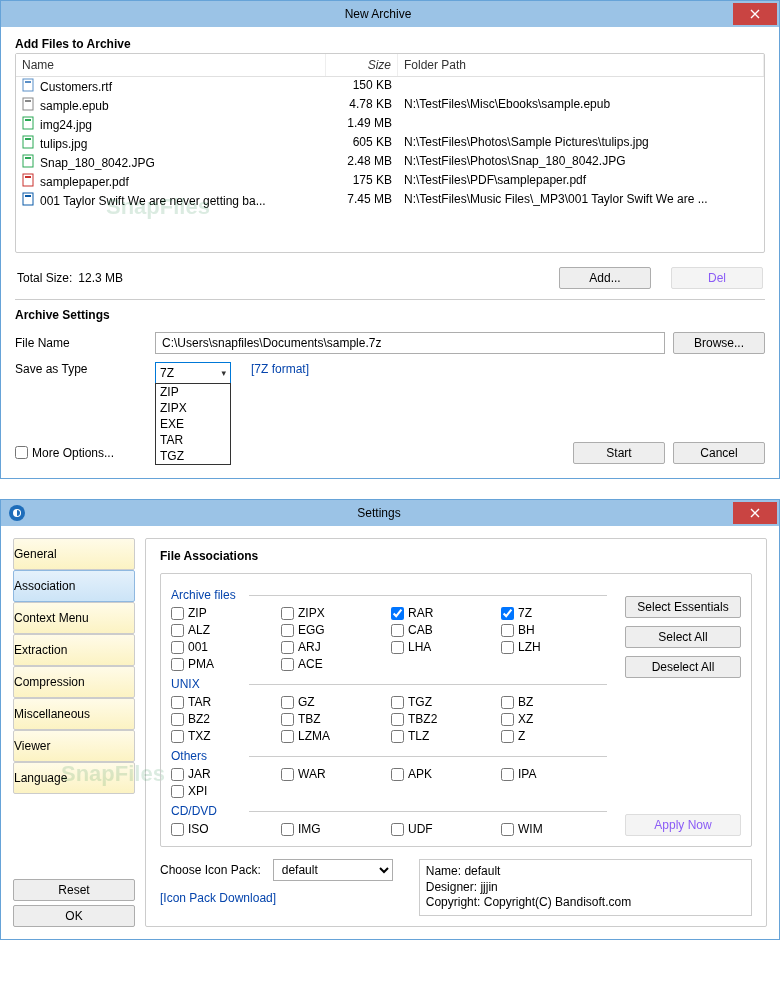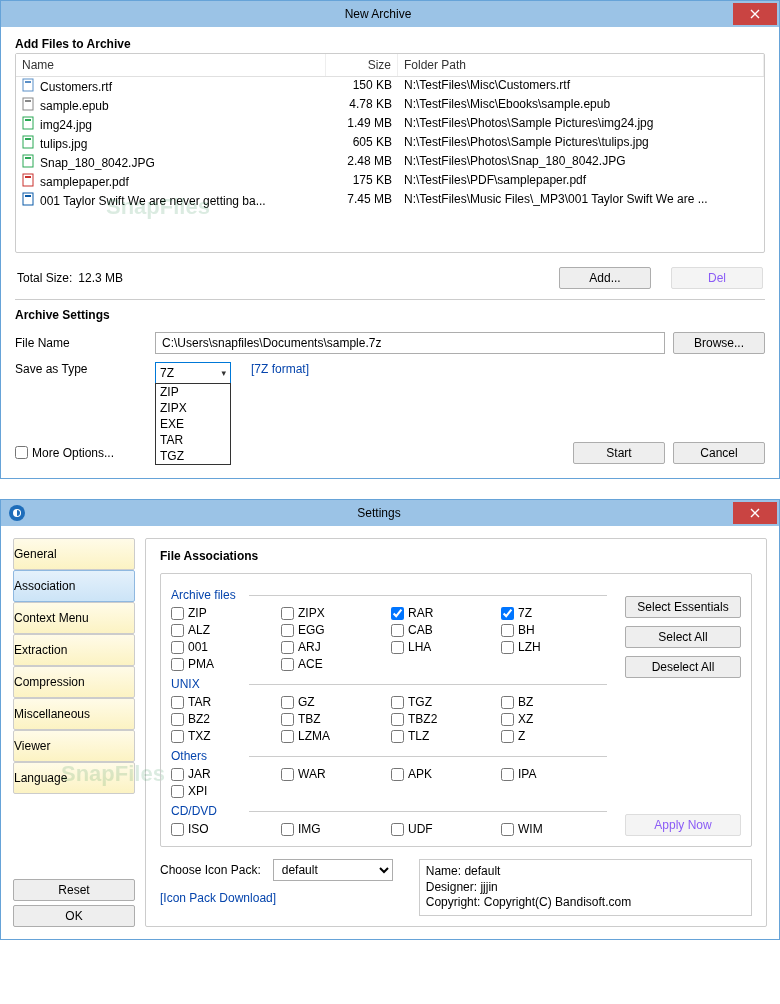--- a/index.html
+++ b/index.html
@@ -14,21 +14,21 @@
 
 .window-body { padding: 10px 14px 14px 14px; background: #fff; }
 
 .section-heading { font-weight: bold; margin-bottom: 2px; }
 .panel { border: 1px solid #ccc; border-radius: 2px; background: #fff; margin-bottom: 8px; }
 
 .file-table { width: 100%; height: 200px; }
 .file-table-header { display: flex; border-bottom: 1px solid #e0e0e0; background: #fff; }
 .file-table-header > div { padding: 4px 6px; color: #333; border-right: 1px solid #eee; }
 .col-name { width: 310px; }
-.col-size { width: 72px; text-align: right; }
+.col-size { width: 72px; text-align: right; font-style: italic; }
 .col-path { flex: 1; }
 .file-rows { }
 .file-row { display: flex; padding: 1px 0; }
 .file-row .cell-name { width: 310px; padding-left: 6px; display: flex; align-items: center; gap: 4px; }
 .file-row .cell-size { width: 72px; text-align: right; padding-right: 6px; }
 .file-row .cell-path { flex: 1; padding-left: 6px; white-space: nowrap; overflow: hidden; text-overflow: ellipsis; }
 .file-icon { width: 14px; height: 14px; flex-shrink: 0; }
 
 .total-row { display: flex; align-items: center; padding: 6px 2px 0 2px; gap: 6px; }
 .total-row .spacer { flex: 1; }
@@ -104,21 +104,20 @@
       <div class="file-rows" id="file-rows">
           <div class="file-row">
             <div class="cell-name">
               <span><svg class="file-icon" viewBox="0 0 14 14">
                   <rect x="1" y="1" width="10" height="12" fill="#fff" stroke="#5a8fc7"></rect>
                   <rect x="3" y="3" width="6" height="2" fill="#5a8fc7"></rect>
                 </svg></span>
               <span>Customers.rtf</span>
             </div>
             <div class="cell-size">150 KB</div>
-            <div class="cell-path">N:\TestFiles\Misc\Customers.rtf</div>
           </div>
           <div class="file-row">
             <div class="cell-name">
               <span><svg class="file-icon" viewBox="0 0 14 14">
                   <rect x="1" y="1" width="10" height="12" fill="#fff" stroke="#888"></rect>
                   <rect x="3" y="3" width="6" height="2" fill="#888"></rect>
                 </svg></span>
               <span>sample.epub</span>
             </div>
             <div class="cell-size">4.78 KB</div>
@@ -126,21 +125,20 @@
           </div>
           <div class="file-row">
             <div class="cell-name">
               <span><svg class="file-icon" viewBox="0 0 14 14">
                   <rect x="1" y="1" width="10" height="12" fill="#fff" stroke="#2aa854"></rect>
                   <rect x="3" y="3" width="6" height="2" fill="#2aa854"></rect>
                 </svg></span>
               <span>img24.jpg</span>
             </div>
             <div class="cell-size">1.49 MB</div>
-            <div class="cell-path">N:\TestFiles\Photos\Sample Pictures\img24.jpg</div>
           </div>
           <div class="file-row">
             <div class="cell-name">
               <span><svg class="file-icon" viewBox="0 0 14 14">
                   <rect x="1" y="1" width="10" height="12" fill="#fff" stroke="#2aa854"></rect>
                   <rect x="3" y="3" width="6" height="2" fill="#2aa854"></rect>
                 </svg></span>
               <span>tulips.jpg</span>
             </div>
             <div class="cell-size">605 KB</div>

